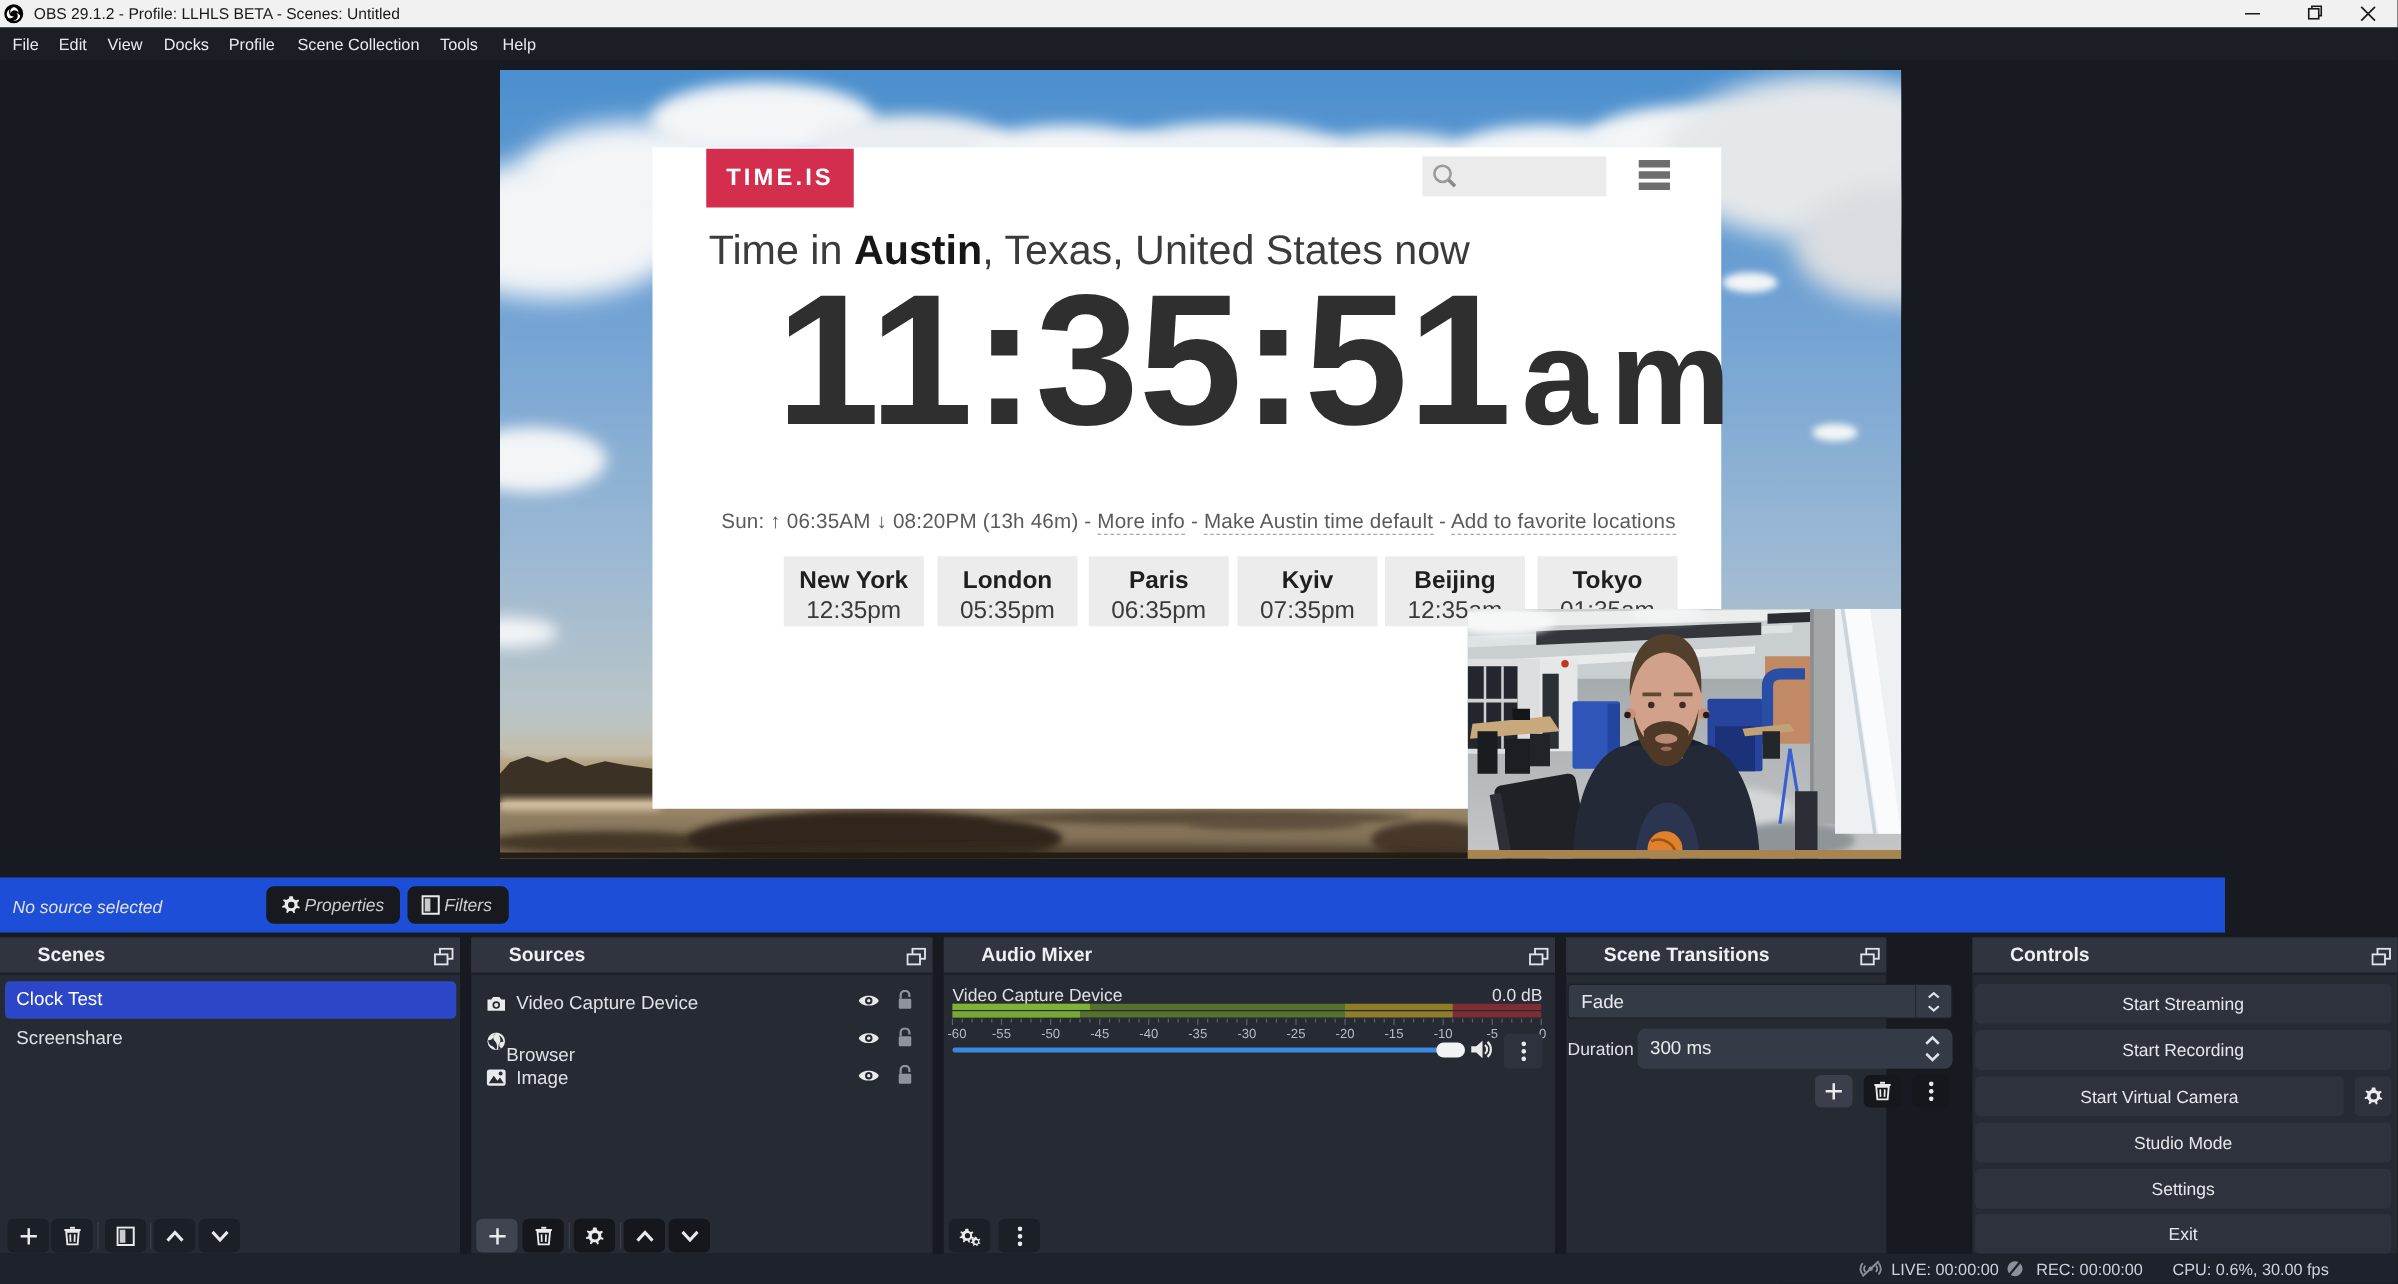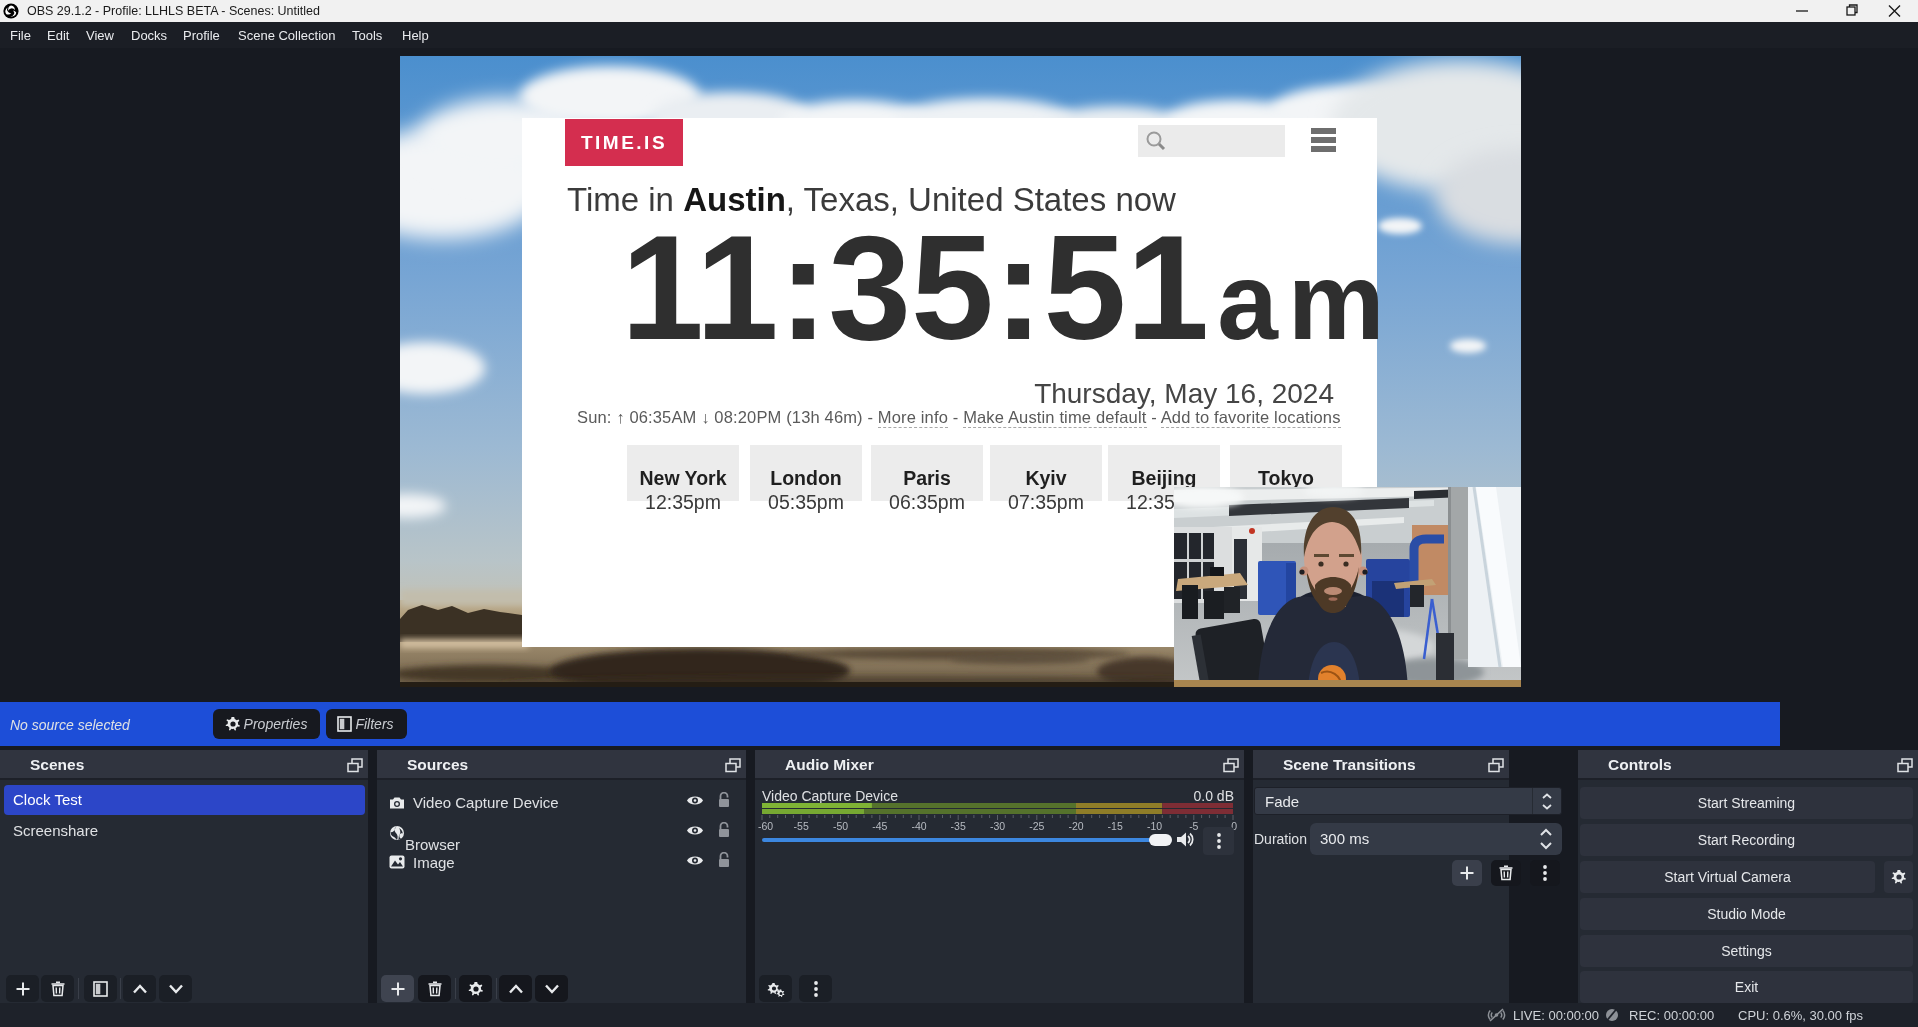--- a/index.html
+++ b/index.html
@@ -125,23 +125,22 @@
   </div>
   <div class="abs" style="left:789px;top:10px;width:25px;height:28px;">
     <div style="height:5.5px;background:#6e6e6e;margin-bottom:3.5px;"></div>
     <div style="height:5.5px;background:#6e6e6e;margin-bottom:3.5px;"></div>
     <div style="height:5.5px;background:#6e6e6e;"></div>
   </div>
   <div class="abs" id="heading" style="left:45px;top:63px;font-size:33px;color:#3b3b3b;white-space:nowrap;">Time in <b style="color:#161616">Austin</b>, Texas, United States now</div>
   <div class="abs" id="bigtime" style="left:59px;top:84px;white-space:nowrap;color:#2f2f2f;">
     <span id="digits" style="font-size:149px;font-weight:bold;margin-left:40px;">11:35:51</span><span id="ampm" style="font-size:109px;font-weight:bold;letter-spacing:10px;margin-left:8px;">am</span>
   </div>
-  <div class="abs" id="date" style="right:43px;top:260px;font-size:28px;color:#454545;">Thursday, May 16, 2024</div>
   <div class="abs" id="sunline" style="left:55px;top:290px;font-size:16.5px;letter-spacing:0.15px;color:#5a5a5a;white-space:nowrap;">Sun: ↑ 06:35AM ↓ 08:20PM (13h 46m) - <span class="lnk">More info</span> - <span class="lnk">Make Austin time default</span> - <span class="lnk">Add to favorite locations</span></div>
-  <style>.lnk{border-bottom:1.5px dashed #a8a8a8;padding-bottom:1px}.city{position:absolute;top:327px;width:112px;height:56px;background:#ececec;text-align:center;font-size:19.5px;}.city .nm{font-weight:bold;color:#1f1f1f;margin-top:22px}.city .tm{color:#3a3a3a;margin-top:1px}</style>
+  <style>.lnk{border-bottom:1.5px dashed #a8a8a8;padding-bottom:1px}.city{position:absolute;top:327px;width:112px;height:56px;background:#ececec;text-align:center;font-size:19.5px;}.city .nm{font-weight:bold;color:#1f1f1f;margin-top:8px}.city .tm{color:#3a3a3a;margin-top:1px}</style>
   <div class="city" style="left:105px">
       <div class="nm">New York</div>
       <div class="tm">12:35pm</div>
     </div>
   <div class="city" style="left:228px">
       <div class="nm">London</div>
       <div class="tm">05:35pm</div>
     </div>
   <div class="city" style="left:349px">
       <div class="nm">Paris</div>

